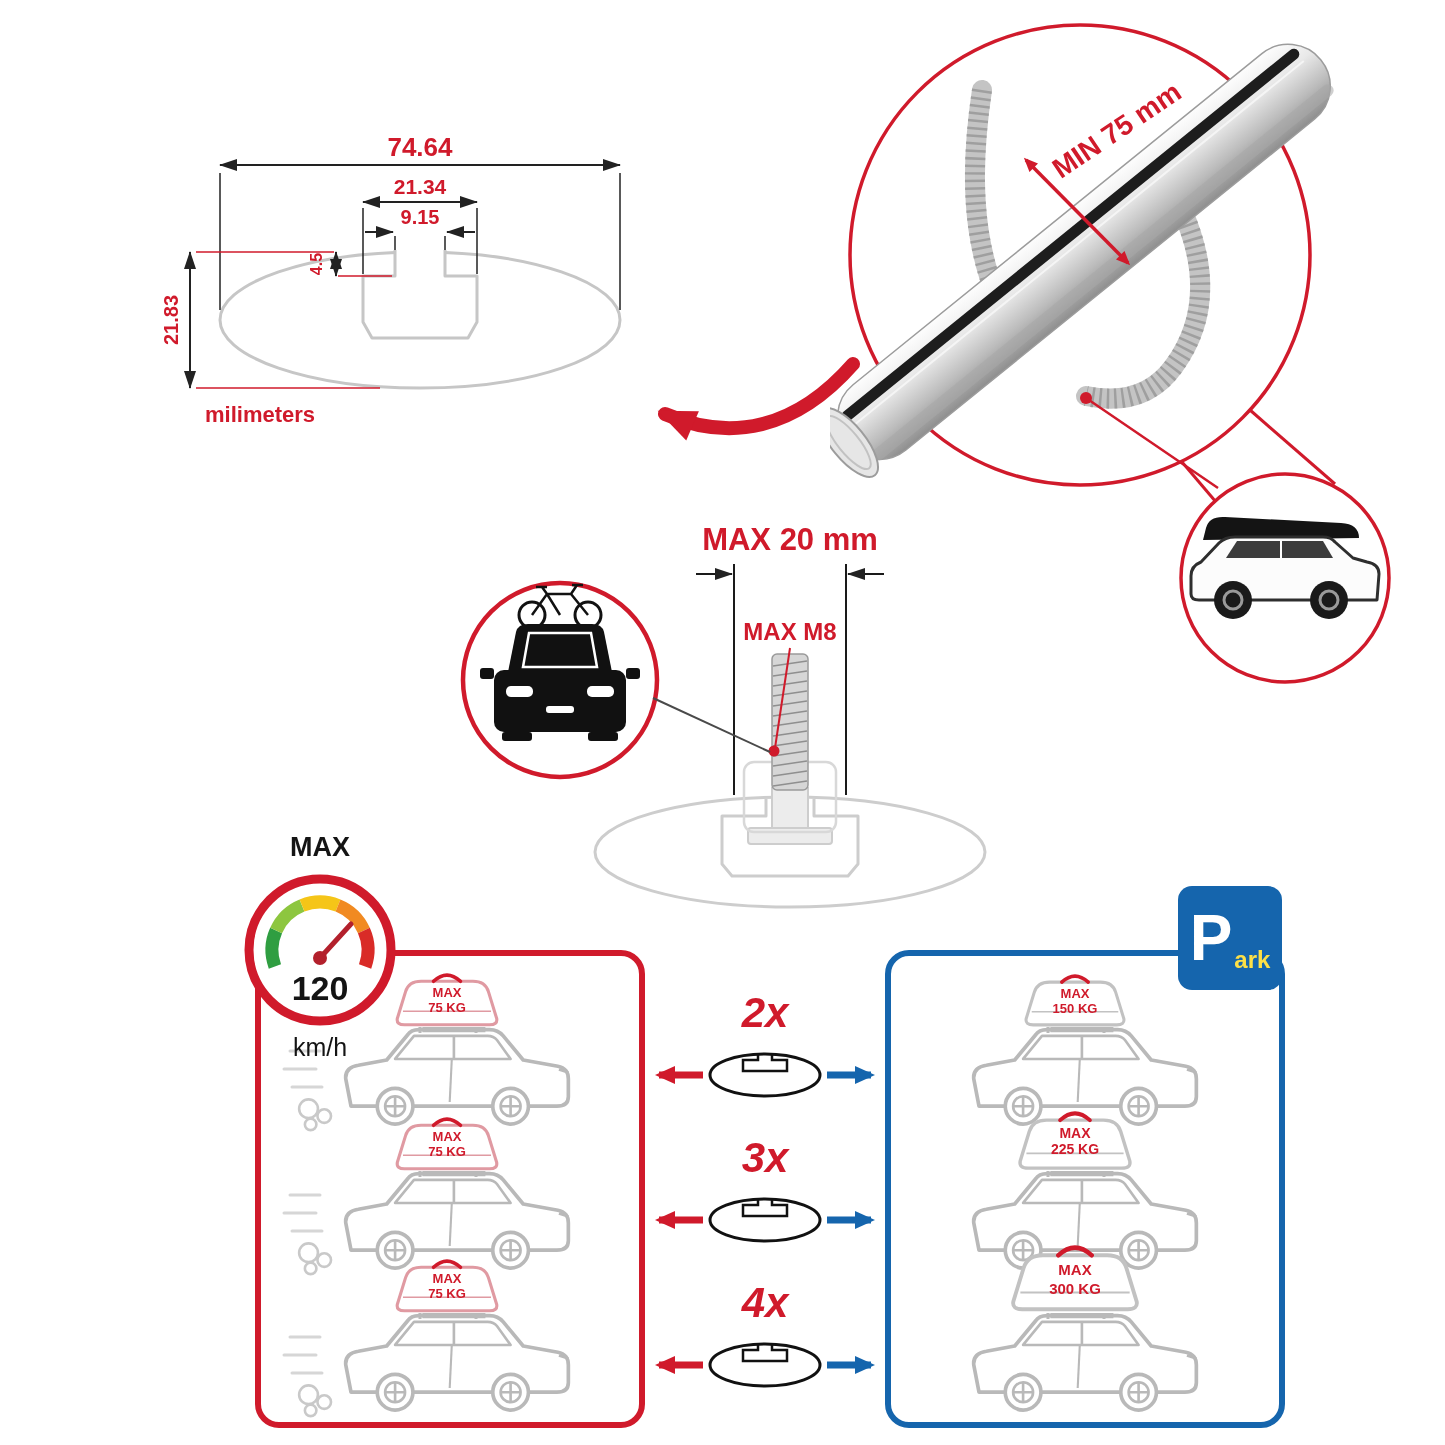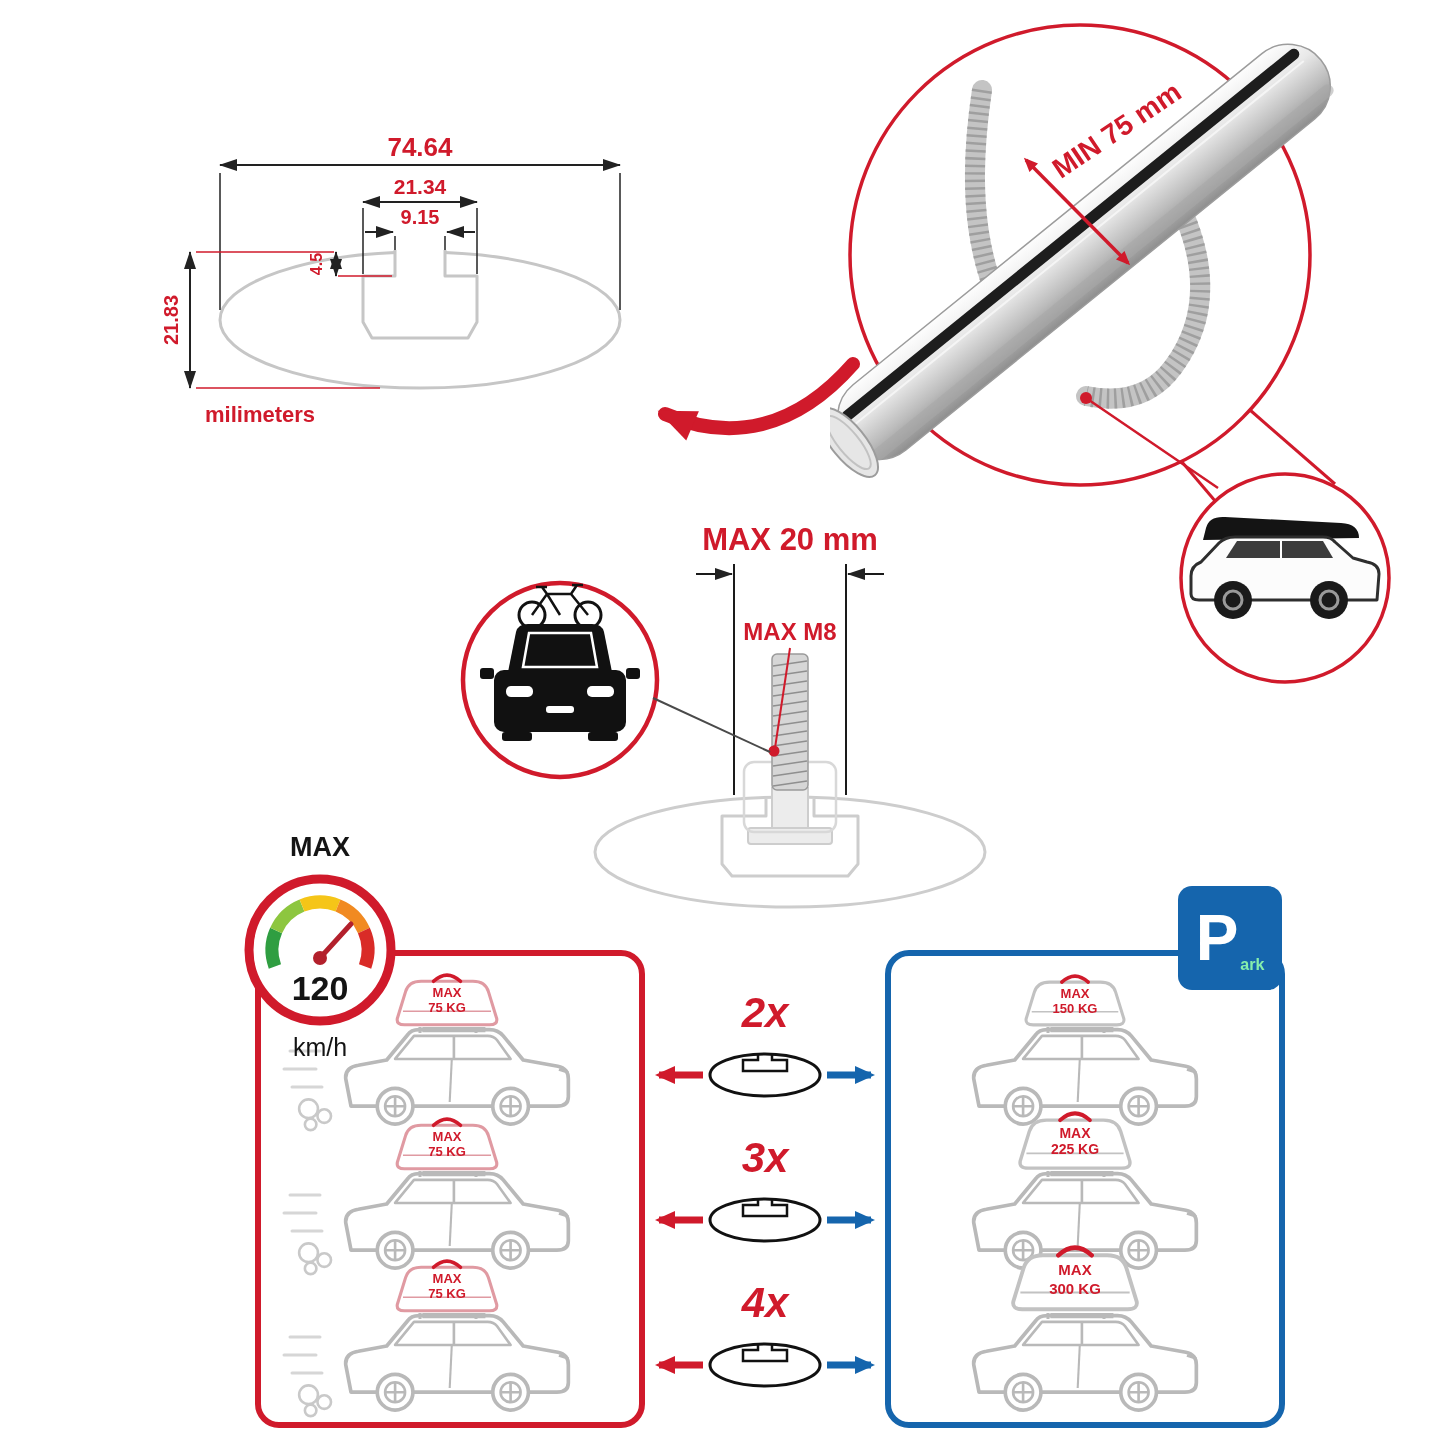--- a/index.html
+++ b/index.html
@@ -9,21 +9,21 @@
   svg text{font-family:"Liberation Sans",sans-serif}
   .dim-label{fill:#d01a2b;font-weight:bold}
   .panel{position:absolute;border-radius:24px;background:#fff;z-index:1}
   #panel-red{border:6px solid #d01a2b}
   #panel-blue{border:6px solid #1565ad}
   .car-row{position:absolute;width:330px;height:185px;z-index:3}
   .bag-max,.bag-weight{fill:#d01a2b;font-weight:bold;text-anchor:middle}
   .mult{fill:#d01a2b;font-weight:bold;font-style:italic;font-size:42px}
   #park-sign{position:absolute;width:104px;height:104px;background:#1565ad;border-radius:14px;display:flex;align-items:center;justify-content:center;z-index:4}
   .p-letter{color:#fff;font-size:64px;font-weight:bold;line-height:1}
-  .p-rest{color:#86efac;font-size:16px;font-weight:bold;align-self:flex-end;margin:0 0 16px 2px}
+  .p-rest{color:#fde047;font-size:24px;font-weight:bold;align-self:flex-end;margin:0 0 16px 2px}
   #speed-svg{z-index:5}
 </style>
 </head>
 <body>
 
 <svg width="0" height="0" style="position:absolute" aria-hidden="true">
   <defs>
     <marker id="ah-dark" markerWidth="9" markerHeight="8" refX="8.5" refY="3" orient="auto-start-reverse">
       <path d="M0,0 L9,3 L0,6 Z" fill="#222"></path>
     </marker>

